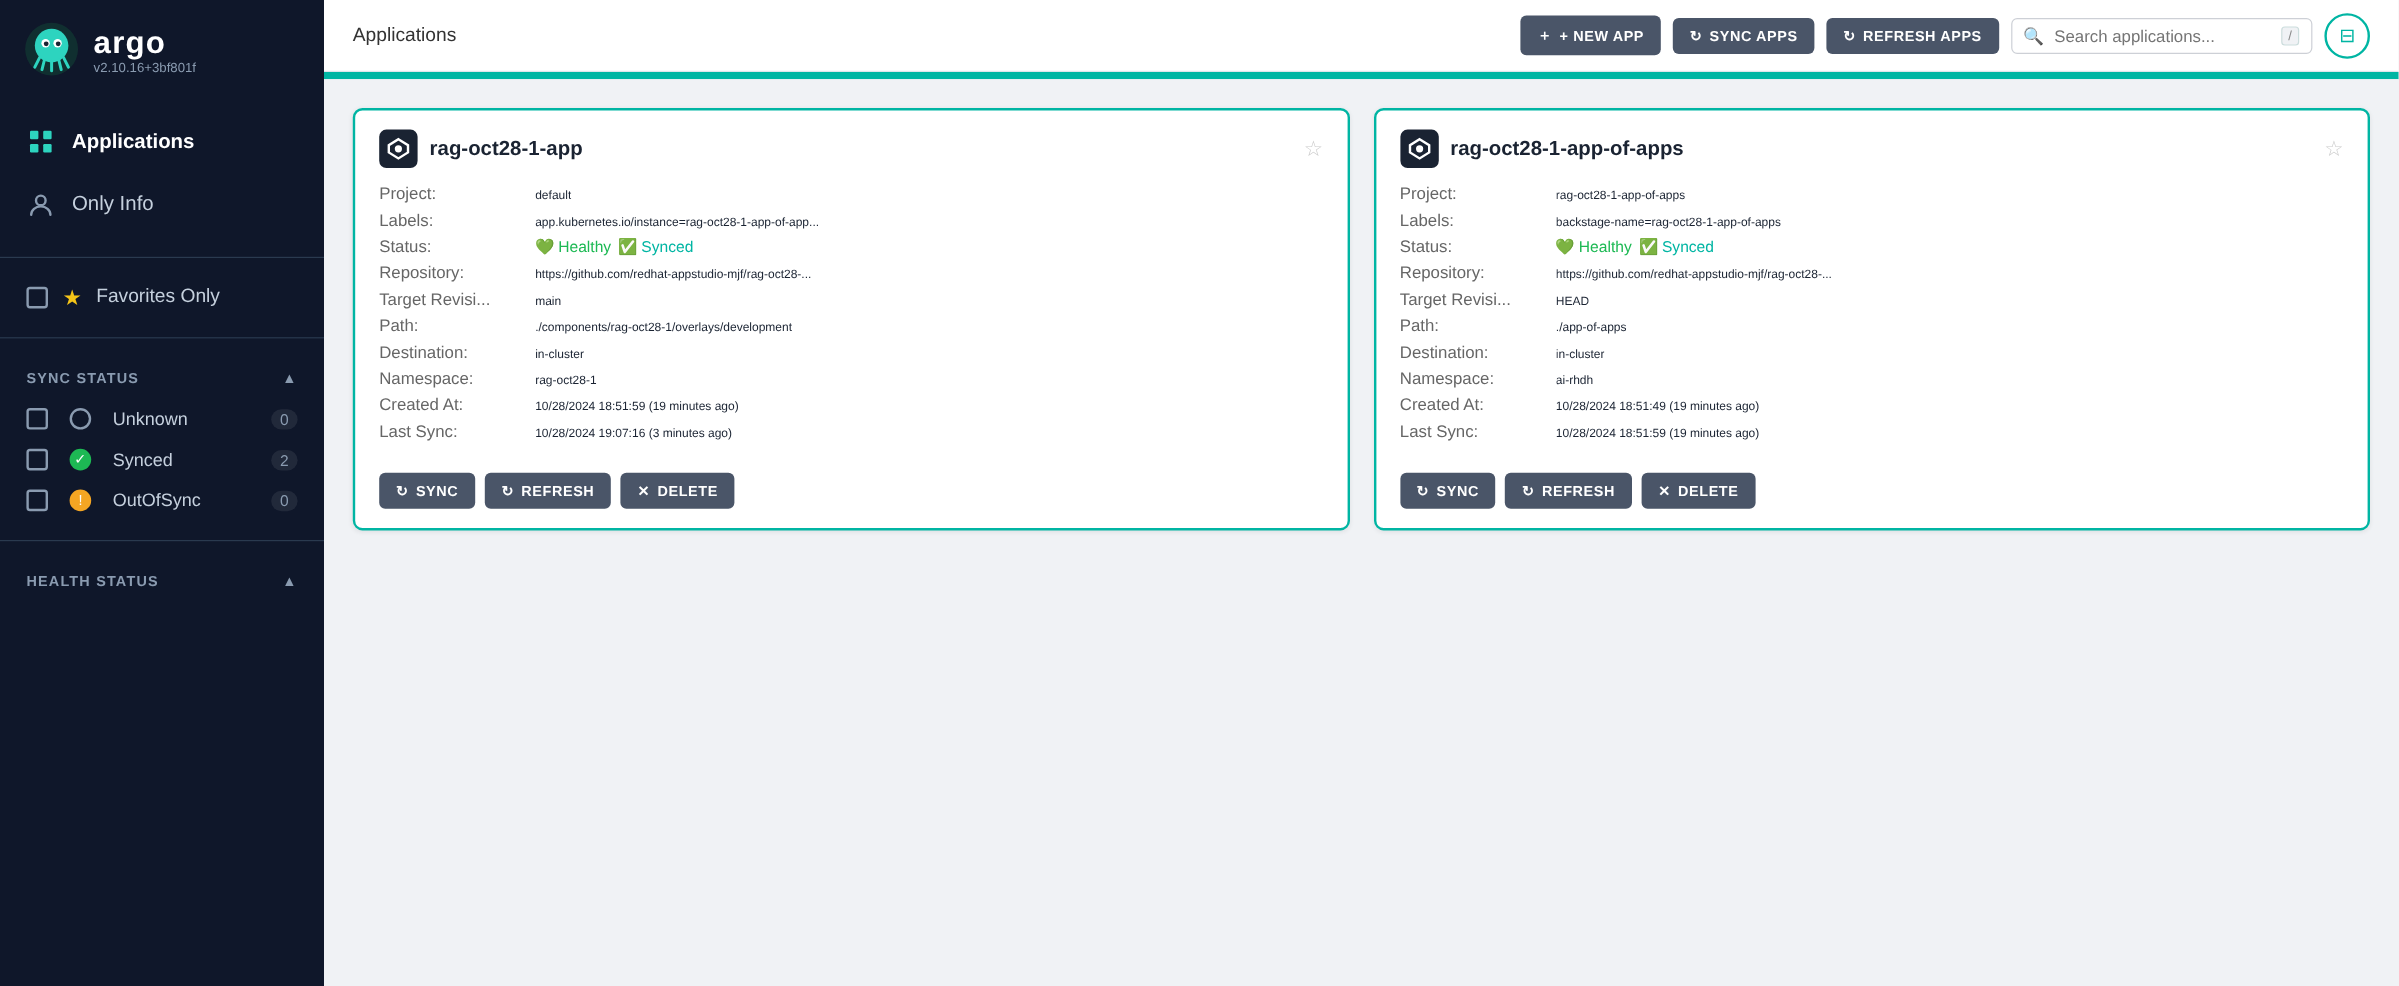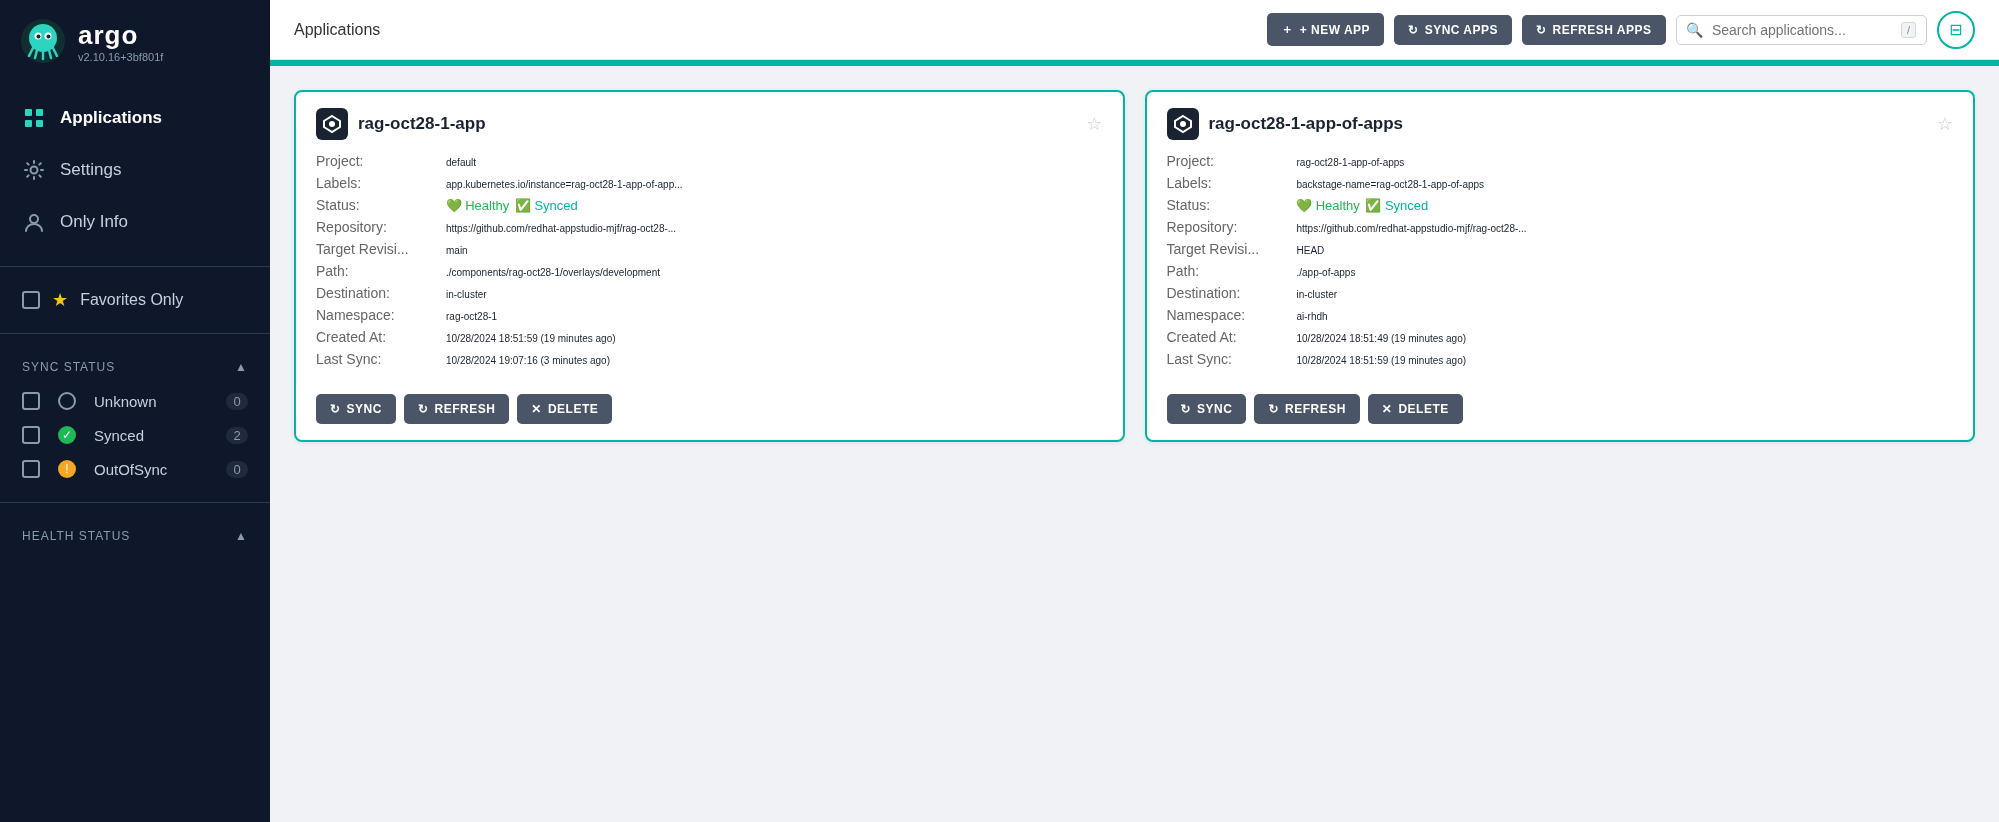--- a/index.html
+++ b/index.html
@@ -60,21 +60,21 @@
     .star-icon { color: #f5c518; font-size: 18px; }
     .favorites-label { font-size: 16px; color: #c5d0dd; text-align: right; }
 
     .filter-section { padding: 8px 0; }
     .filter-header {
       display: flex;
       align-items: center;
       justify-content: space-between;
       padding: 10px 22px;
       font-size: 12px;
-      font-weight: 400;
+      font-weight: 700;
       color: #8a9bb0;
       letter-spacing: 1px;
       cursor: pointer;
     }
     .filter-item {
       display: flex;
       align-items: center;
       gap: 18px;
       padding: 8px 22px;
       cursor: pointer;
@@ -269,29 +269,20 @@
         <svg width="22" height="22" viewBox="0 0 22 22" fill="none">
             <rect x="2" y="2" width="7" height="7" rx="1" fill="#2dd4bf"></rect>
             <rect x="13" y="2" width="7" height="7" rx="1" fill="#2dd4bf"></rect>
             <rect x="2" y="13" width="7" height="7" rx="1" fill="#2dd4bf"></rect>
             <rect x="13" y="13" width="7" height="7" rx="1" fill="#2dd4bf"></rect>
           </svg>
       </span>
       <span>Applications</span>
     </div>
 
-    <div class="nav-item">
-      <span class="nav-icon">
-        <svg width="22" height="22" viewBox="0 0 22 22" fill="none">
-            <circle cx="11" cy="11" r="3.5" stroke="#8a9bb0" stroke-width="2"></circle>
-            <path d="M11 2v2M11 18v2M2 11h2M18 11h2M4.22 4.22l1.42 1.42M16.36 16.36l1.42 1.42M4.22 17.78l1.42-1.42M16.36 5.64l1.42-1.42" stroke="#8a9bb0" stroke-width="2" stroke-linecap="round"></path>
-          </svg>
-      </span>
-      <span>Settings</span>
-    </div>
 
     <div class="nav-item">
       <span class="nav-icon">
         <svg width="22" height="22" viewBox="0 0 22 22" fill="none">
             <circle cx="11" cy="8" r="4" stroke="#8a9bb0" stroke-width="2"></circle>
             <path d="M3 20c0-4 3.6-7 8-7s8 3 8 7" stroke="#8a9bb0" stroke-width="2" stroke-linecap="round"></path>
           </svg>
       </span>
       <span>Only Info</span>
     </div>

